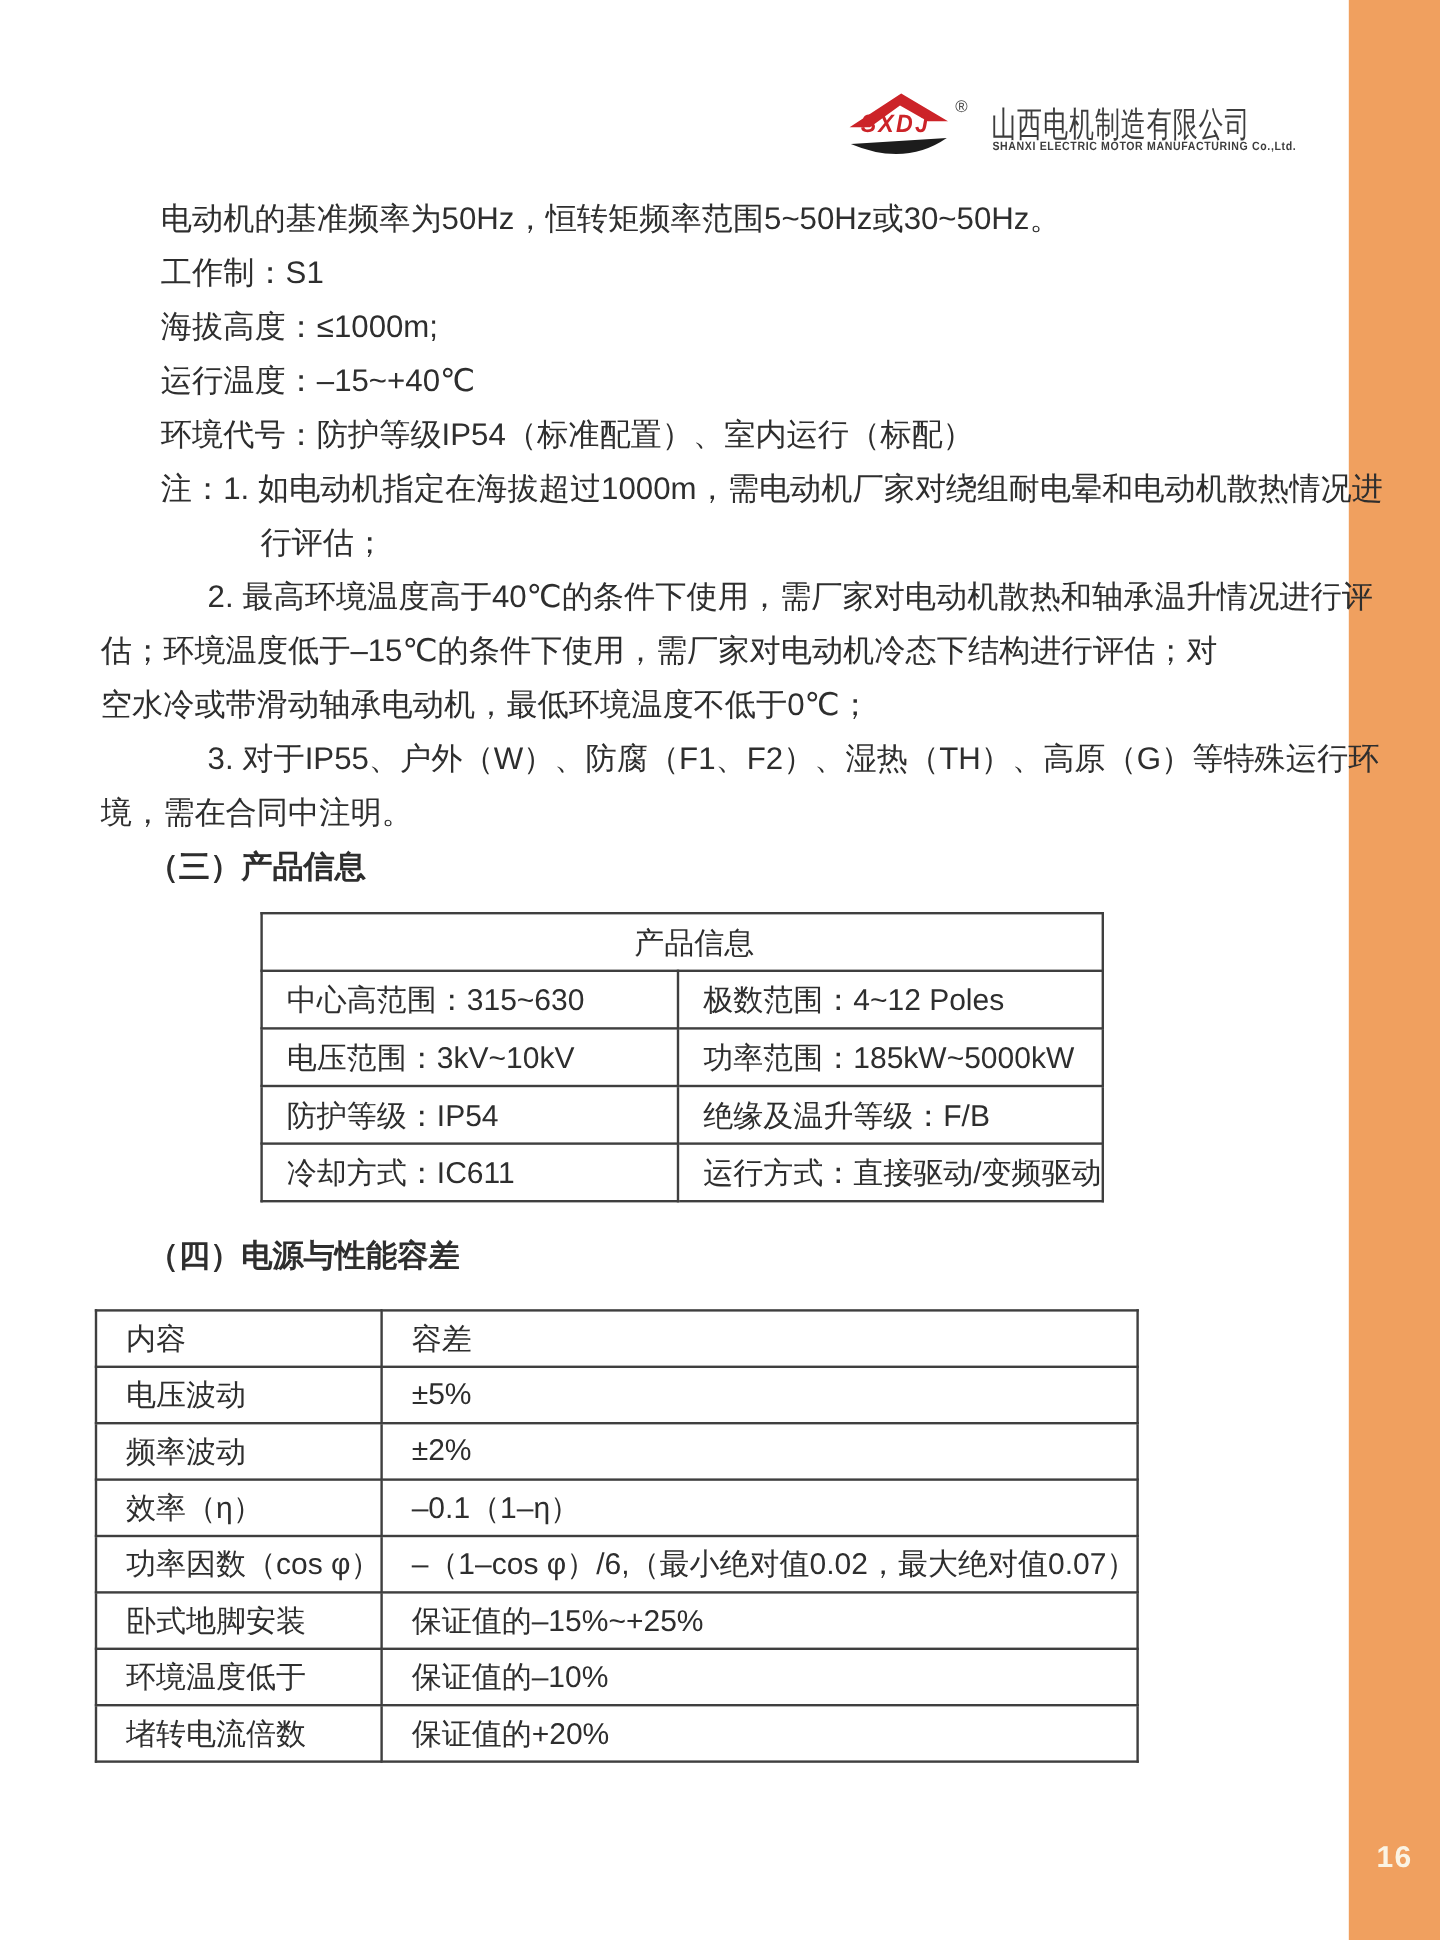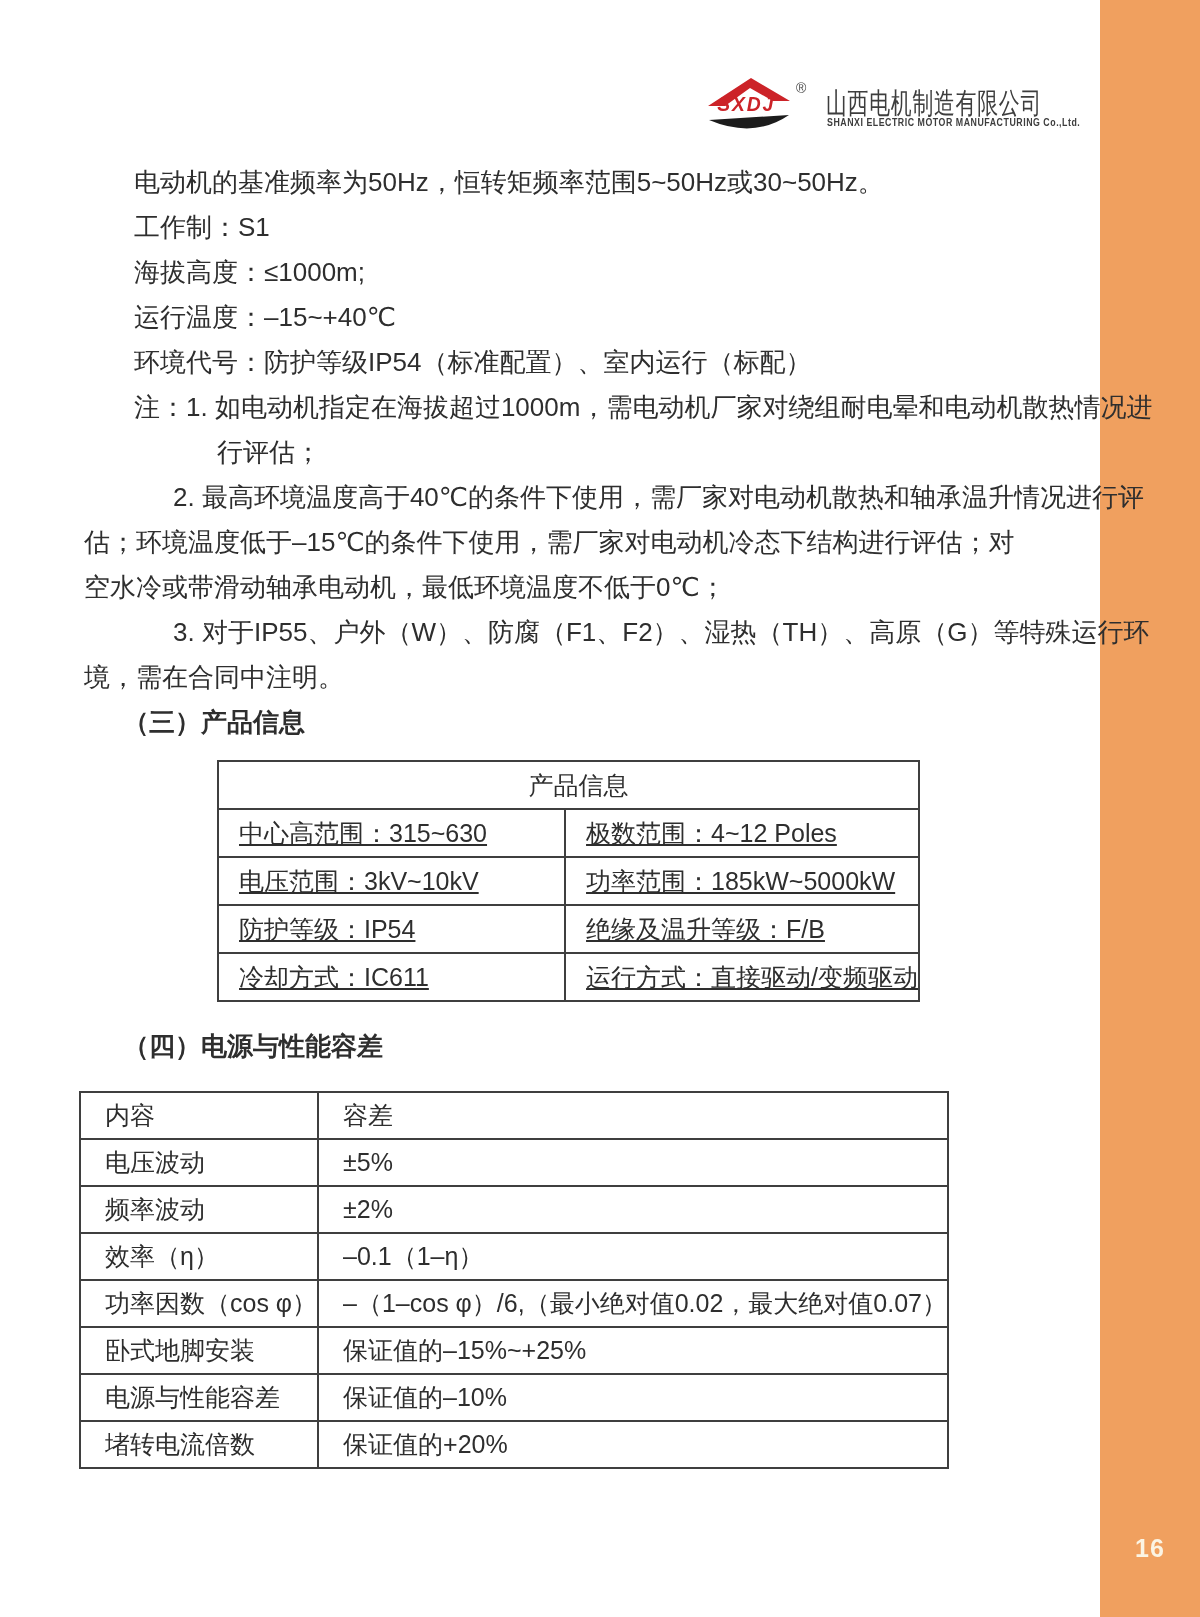--- a/index.html
+++ b/index.html
@@ -6,21 +6,21 @@
     --accent:#F0A05F;
     --logo-red:#CC2328;
     --ink:#2e2e2e;
     --border:#3f3f3f;
   }
   html,body{margin:0;padding:0;background:#ffffff;}
   body{font-family:"Liberation Sans","DejaVu Sans",sans-serif;color:var(--ink);}
   .page{position:relative;width:1200px;height:1617px;background:#ffffff;overflow:hidden;}
 
   
-  .accent-bar{position:absolute;top:0;right:0;width:100px;height:100%;background:var(--accent);}
+  .accent-bar{position:absolute;top:0;right:0;width:76px;height:100%;background:var(--accent);}
   .page-number{position:absolute;top:1534px;left:0;width:100%;text-align:center;
     font-size:25px;font-weight:bold;color:#FBF4E4;letter-spacing:1px;}
 
   
   .header{position:absolute;top:0;left:0;width:1100px;height:150px;}
   .logo-mark{position:absolute;left:706px;top:77px;width:86px;height:58px;}
   .logo-mark svg{position:absolute;left:0;top:0;width:86px;height:58px;}
   .logo-acronym{position:absolute;left:7px;top:15px;width:72px;text-align:center;
     font-size:21px;font-weight:bold;font-style:italic;color:var(--logo-red);
     letter-spacing:2px;transform:scaleX(.92);transform-origin:left;}
@@ -39,21 +39,21 @@
   .ml-cont1{margin-left:217px;}
   .section-heading{margin:0 0 0 123px;font-size:26px;font-weight:bold;line-height:45px;height:45px;}
   .gap22{margin-top:22px;}
 
   
   table{border-collapse:collapse;font-size:25px;color:var(--ink);}
   td{border:2px solid var(--border);padding:0 0 0 24px;vertical-align:middle;white-space:nowrap;}
   td.center{text-align:center;padding:0;}
   .product-table{margin:15px 0 0 217px;width:703px;}
   .product-table td{height:46px;padding-left:20px;}
-  .product-table td.c1,.product-table td.c2{width:50%;text-decoration:underline;}
+  .product-table td.c1,.product-table td.c2{width:50%;}
   .tolerance-table{margin:22px 0 0 79px;width:816px;}
   .tolerance-table td{height:45px;}
   .tolerance-table td.c1{width:218px;}
   .tolerance-table td.c2{width:598px;}
 </style>
 </head>
 <body>
 
 <div class="page">
 
@@ -136,21 +136,21 @@
       </tr>
       <tr>
         <td class="c1">功率因数（cos φ）</td>
         <td class="c2">–（1–cos φ）/6,（最小绝对值0.02，最大绝对值0.07）</td>
       </tr>
       <tr>
         <td class="c1">卧式地脚安装</td>
         <td class="c2">保证值的–15%~+25%</td>
       </tr>
       <tr>
-        <td class="c1">电源与性能容差</td>
+        <td class="c1">环境温度低于</td>
         <td class="c2">保证值的–10%</td>
       </tr>
       <tr>
         <td class="c1">堵转电流倍数</td>
         <td class="c2">保证值的+20%</td>
       </tr>
     </tbody>
       </table>
   </div>
 

